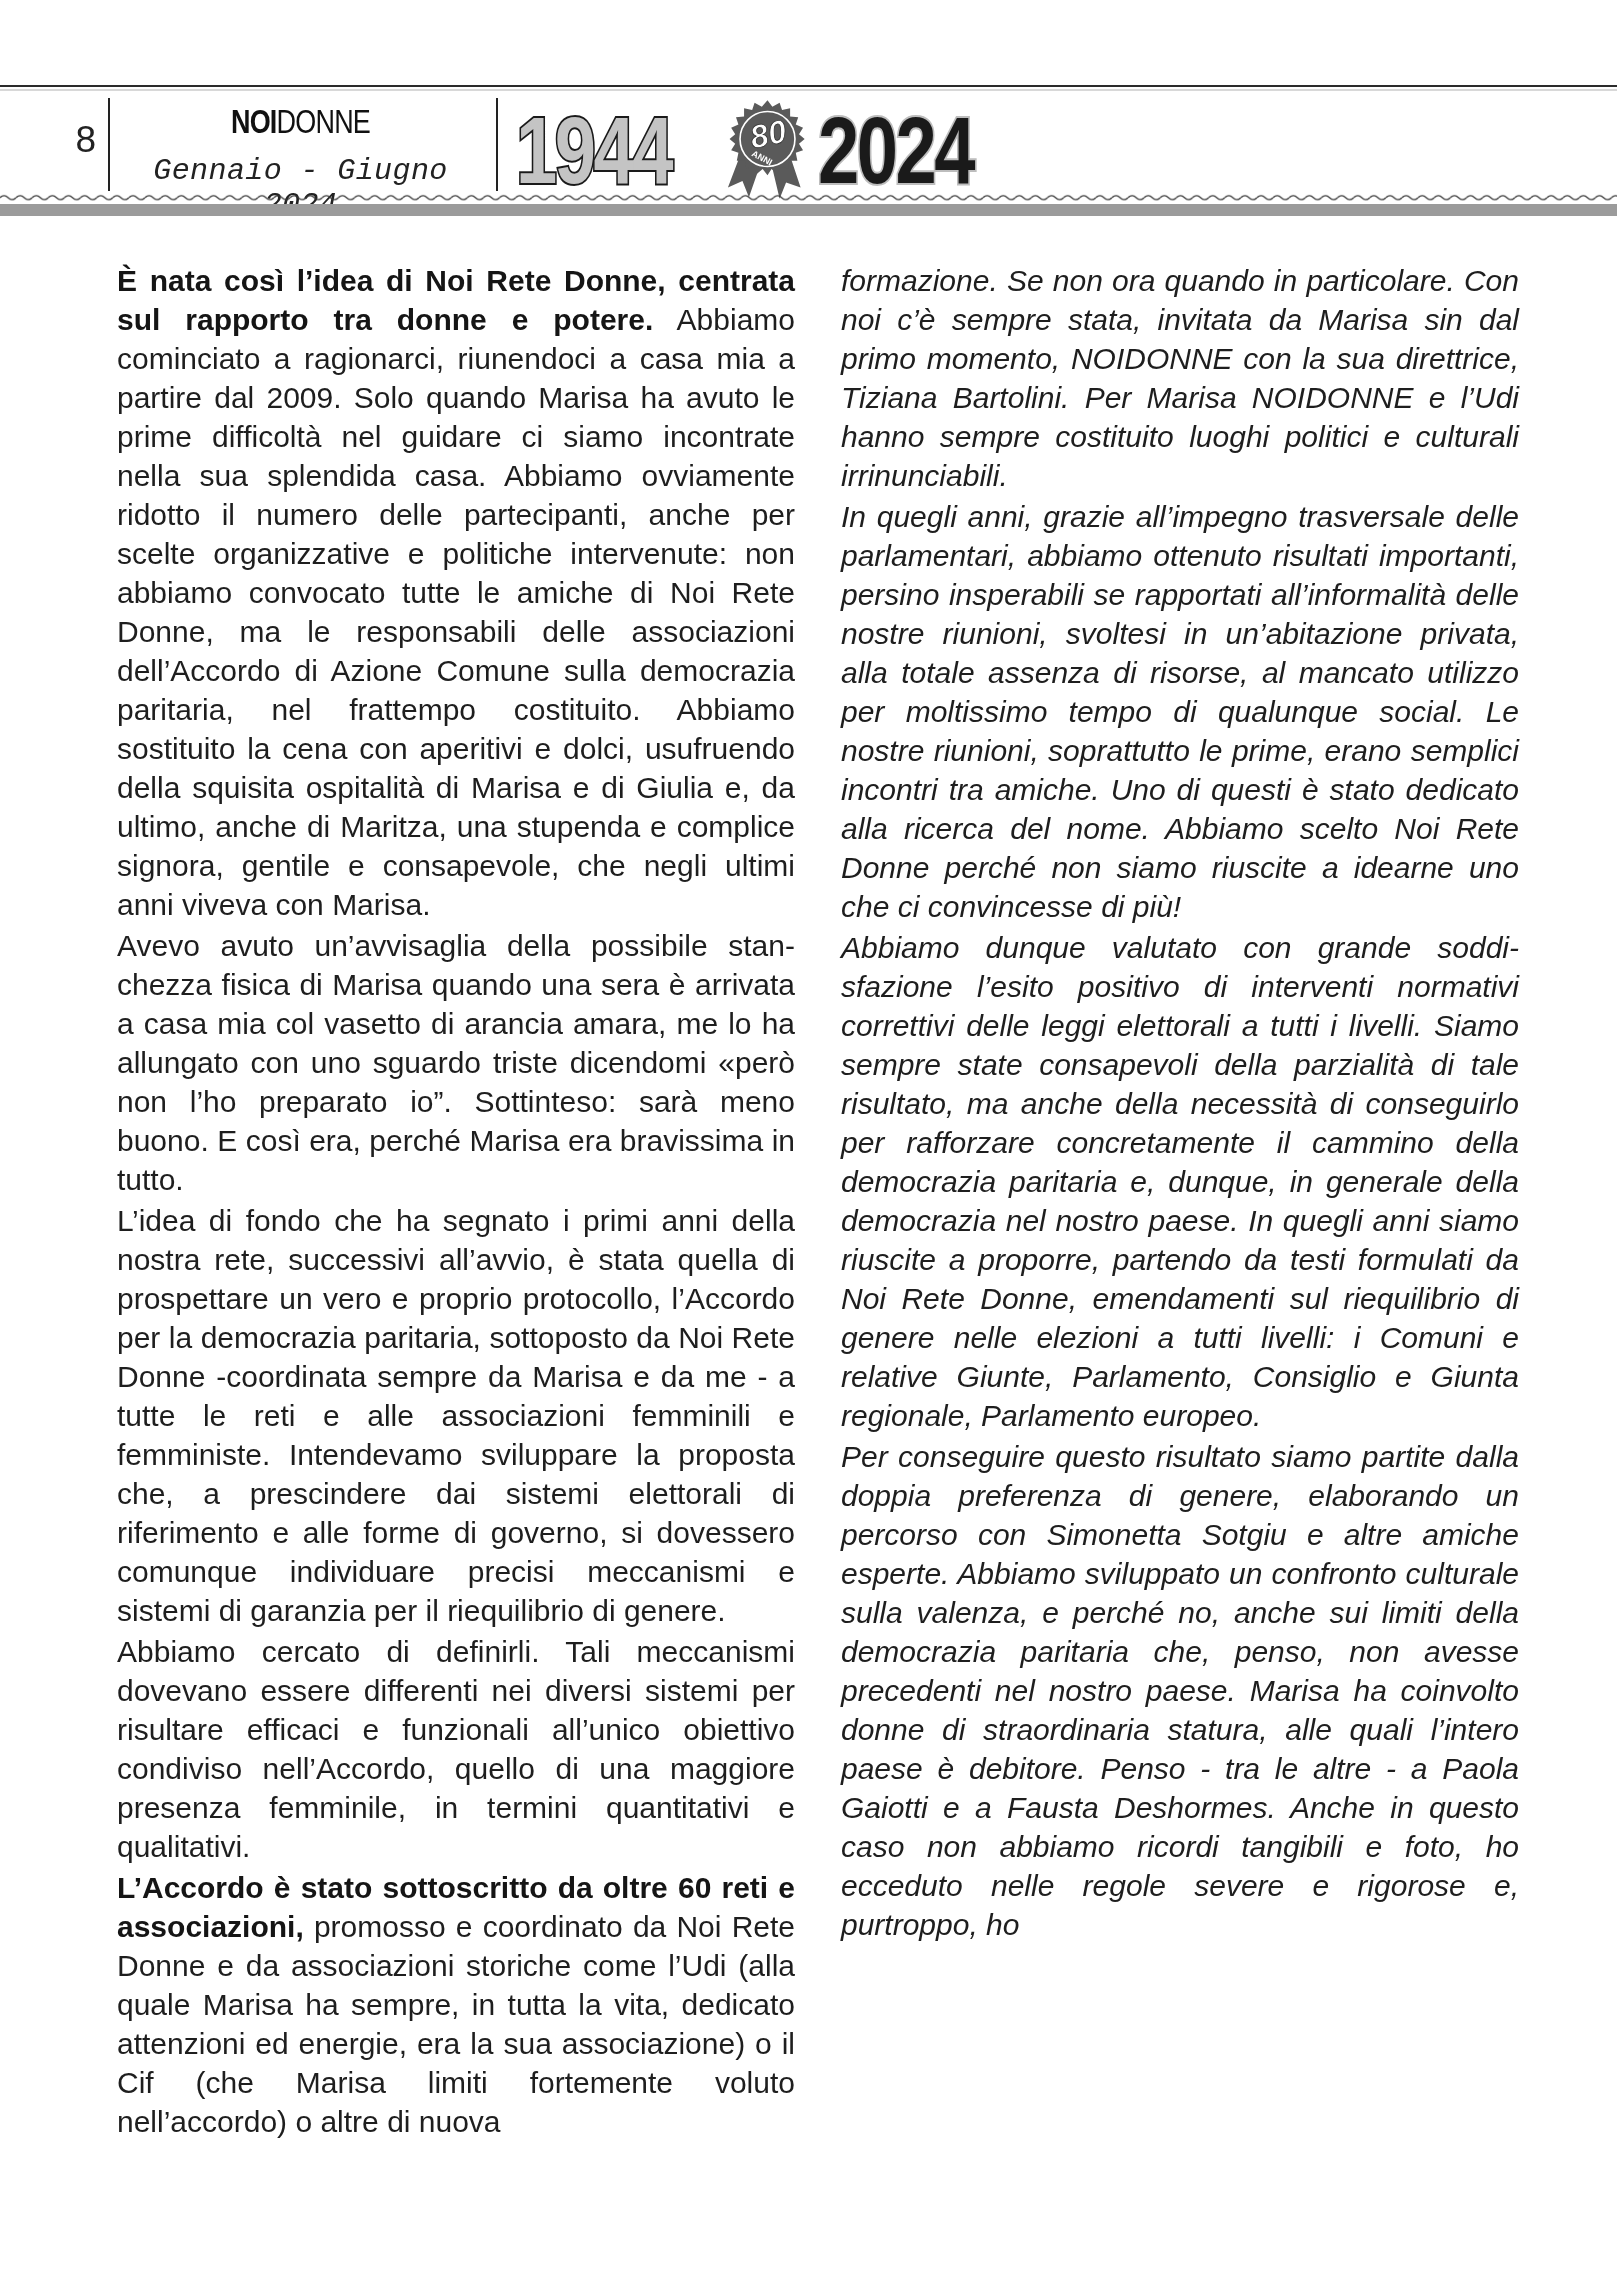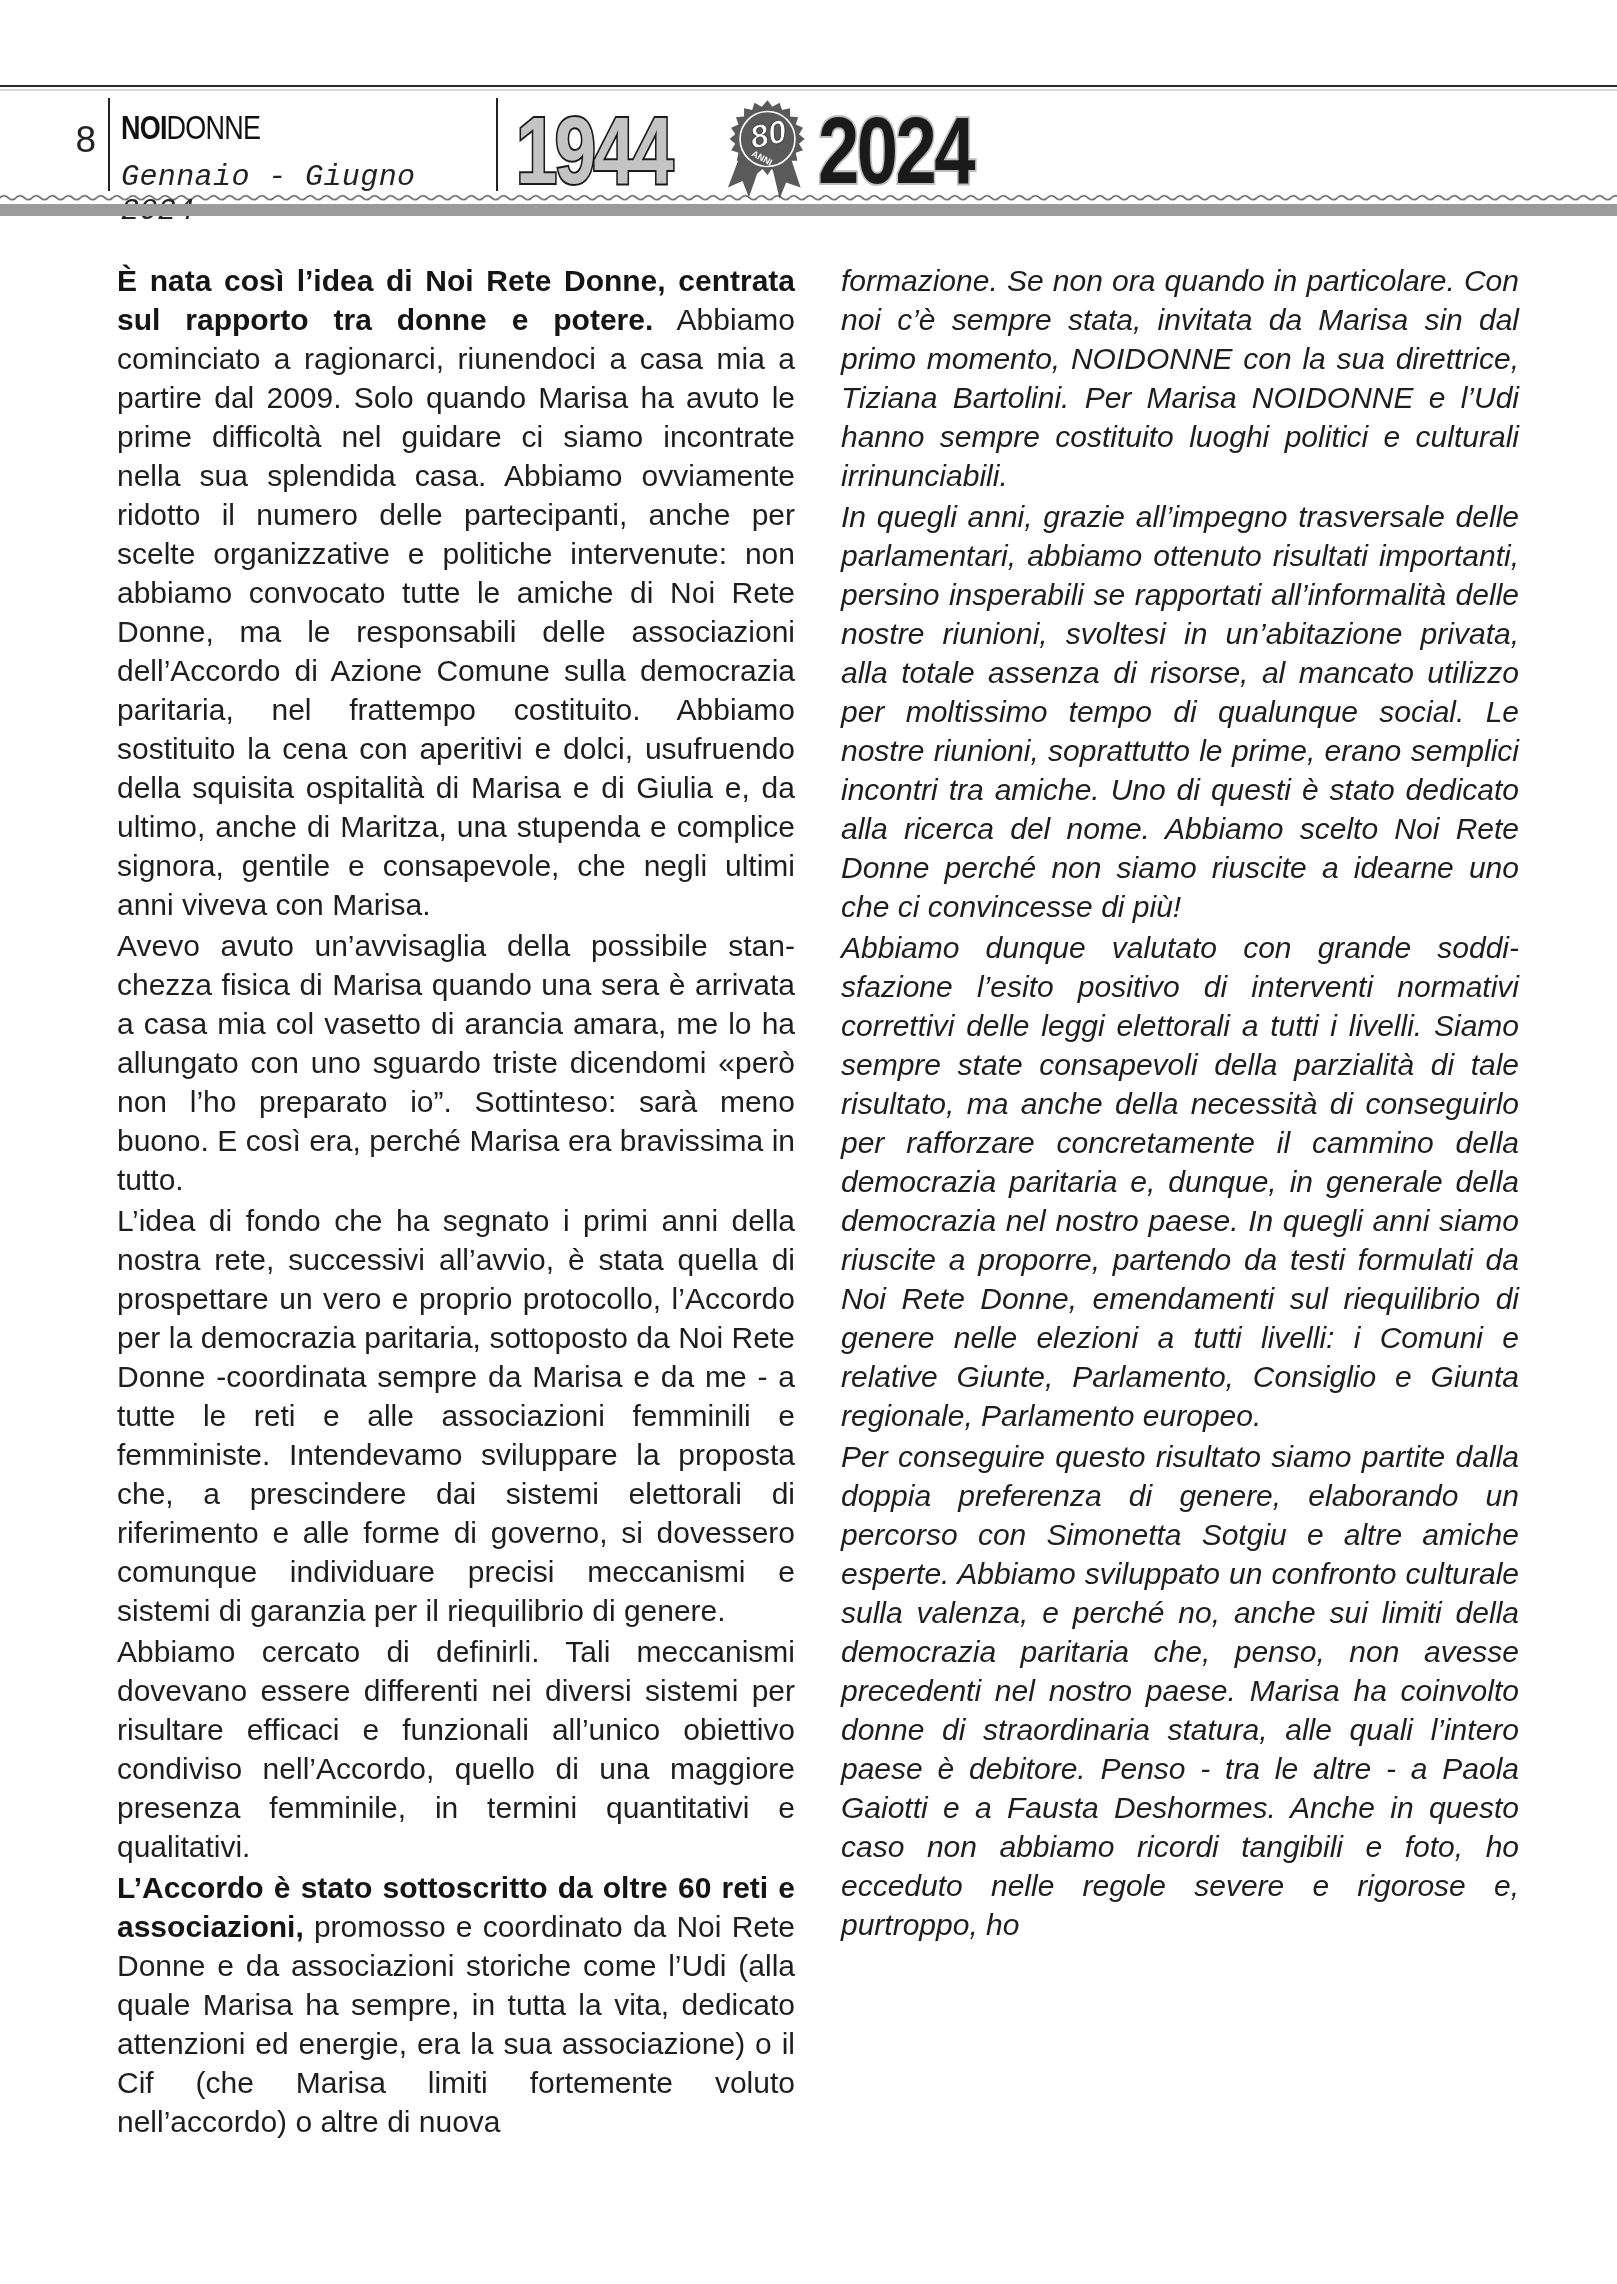--- a/index.html
+++ b/index.html
@@ -8,21 +8,21 @@
 
   .top-rule { position: absolute; left: 0; top: 85px; width: 1618px; height: 2.4px; background: #2b2b2b; }
   .top-rule-shadow { position: absolute; left: 0; top: 89px; width: 1618px; height: 1.6px; background: #d8d8d8; }
 
   .page-number { position: absolute; left: 48px; top: 121px; width: 48px; text-align: right;
                  font-size: 37px; font-weight: 300; color: #222; line-height: 1; }
   .vrule { position: absolute; width: 1.6px; background: #222; }
   .vrule.one { left: 108px; top: 98px; height: 93px; }
   .vrule.two { left: 496px; top: 98px; height: 93px; }
 
-  .masthead { position: absolute; left: 121px; top: 111px; width: 359px; text-align: left; }
+  .masthead { position: absolute; left: 121px; top: 105px; width: 359px; text-align: center; }
   .masthead .brand { font-size: 27px; letter-spacing: -0.8px; color: #111; line-height: 1.05; transform: scaleY(1.2); transform-origin: right top; display: inline-block; }
   .masthead .brand b { font-weight: 900; }
   .masthead .brand span { font-weight: 400; }
   .masthead .issue { display: block; margin-top: 21px; font-size: 30px; font-style: italic; font-weight: 300; color: #222; letter-spacing: 0.4px; font-family: Liberation Mono, monospace; }
 
   .year { position: absolute; top: 103px; font-family: "Liberation Sans", sans-serif; font-weight: 900;
           font-size: 95px; line-height: 1; letter-spacing: -3.2px; transform: scaleX(0.78); transform-origin: left top; }
   .year.old { left: 516px; color: #c4c4c4; -webkit-text-stroke: 4px #1a1a1a; paint-order: stroke fill; }
   .year.new { left: 818px; color: #1a1a1a; -webkit-text-stroke: 4px #bdbdbd; paint-order: stroke fill; }
 

